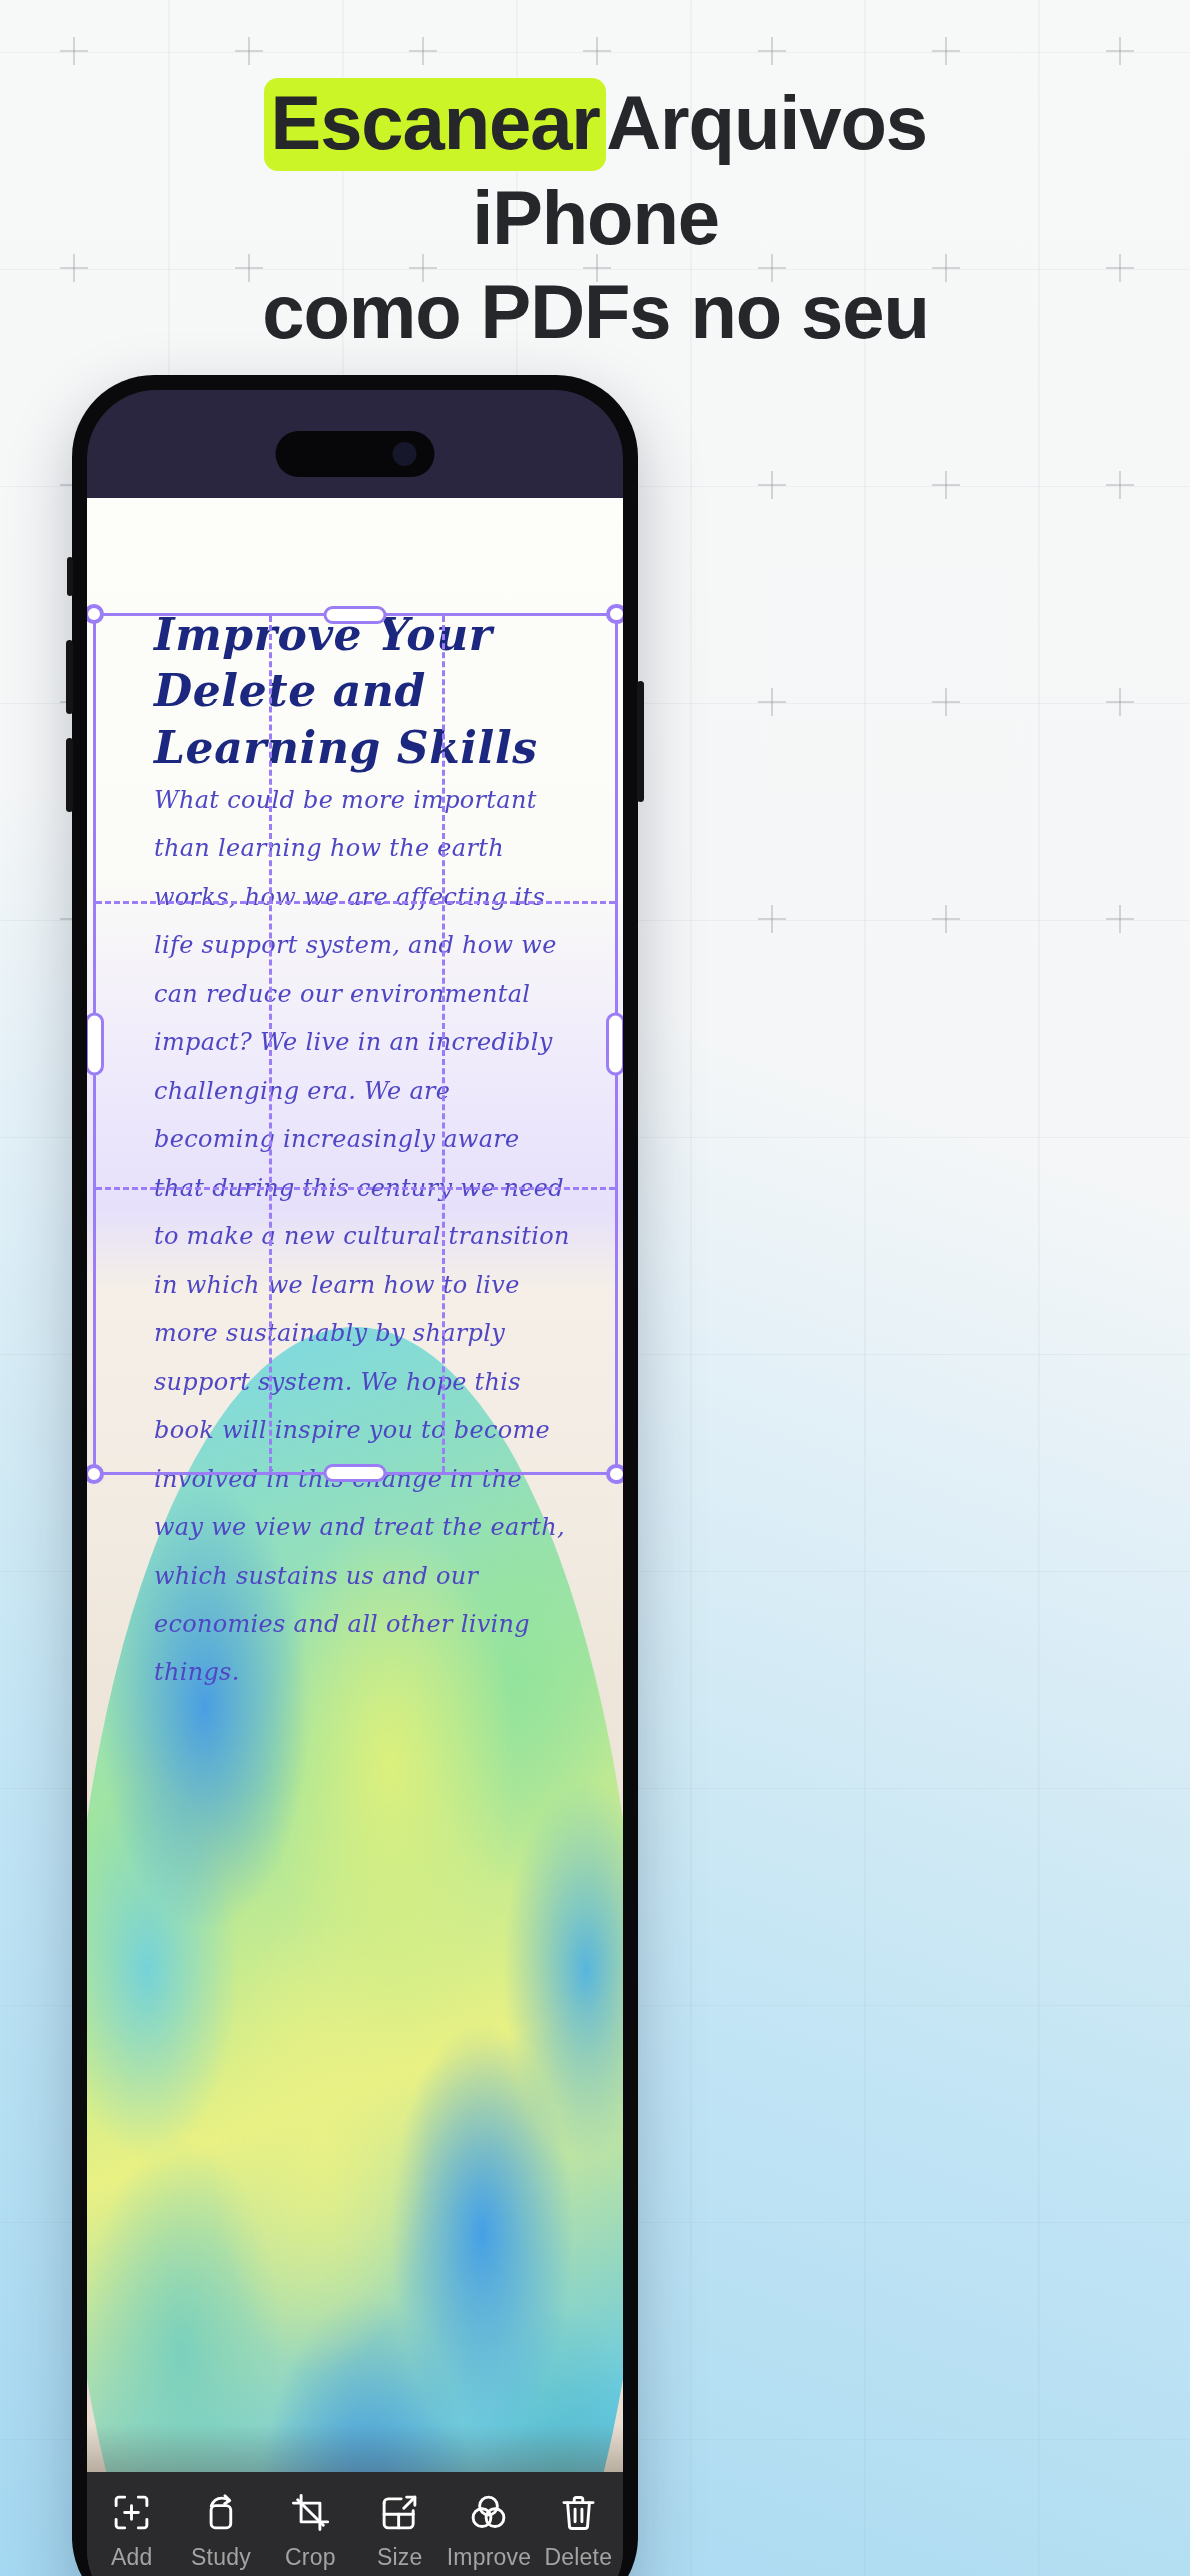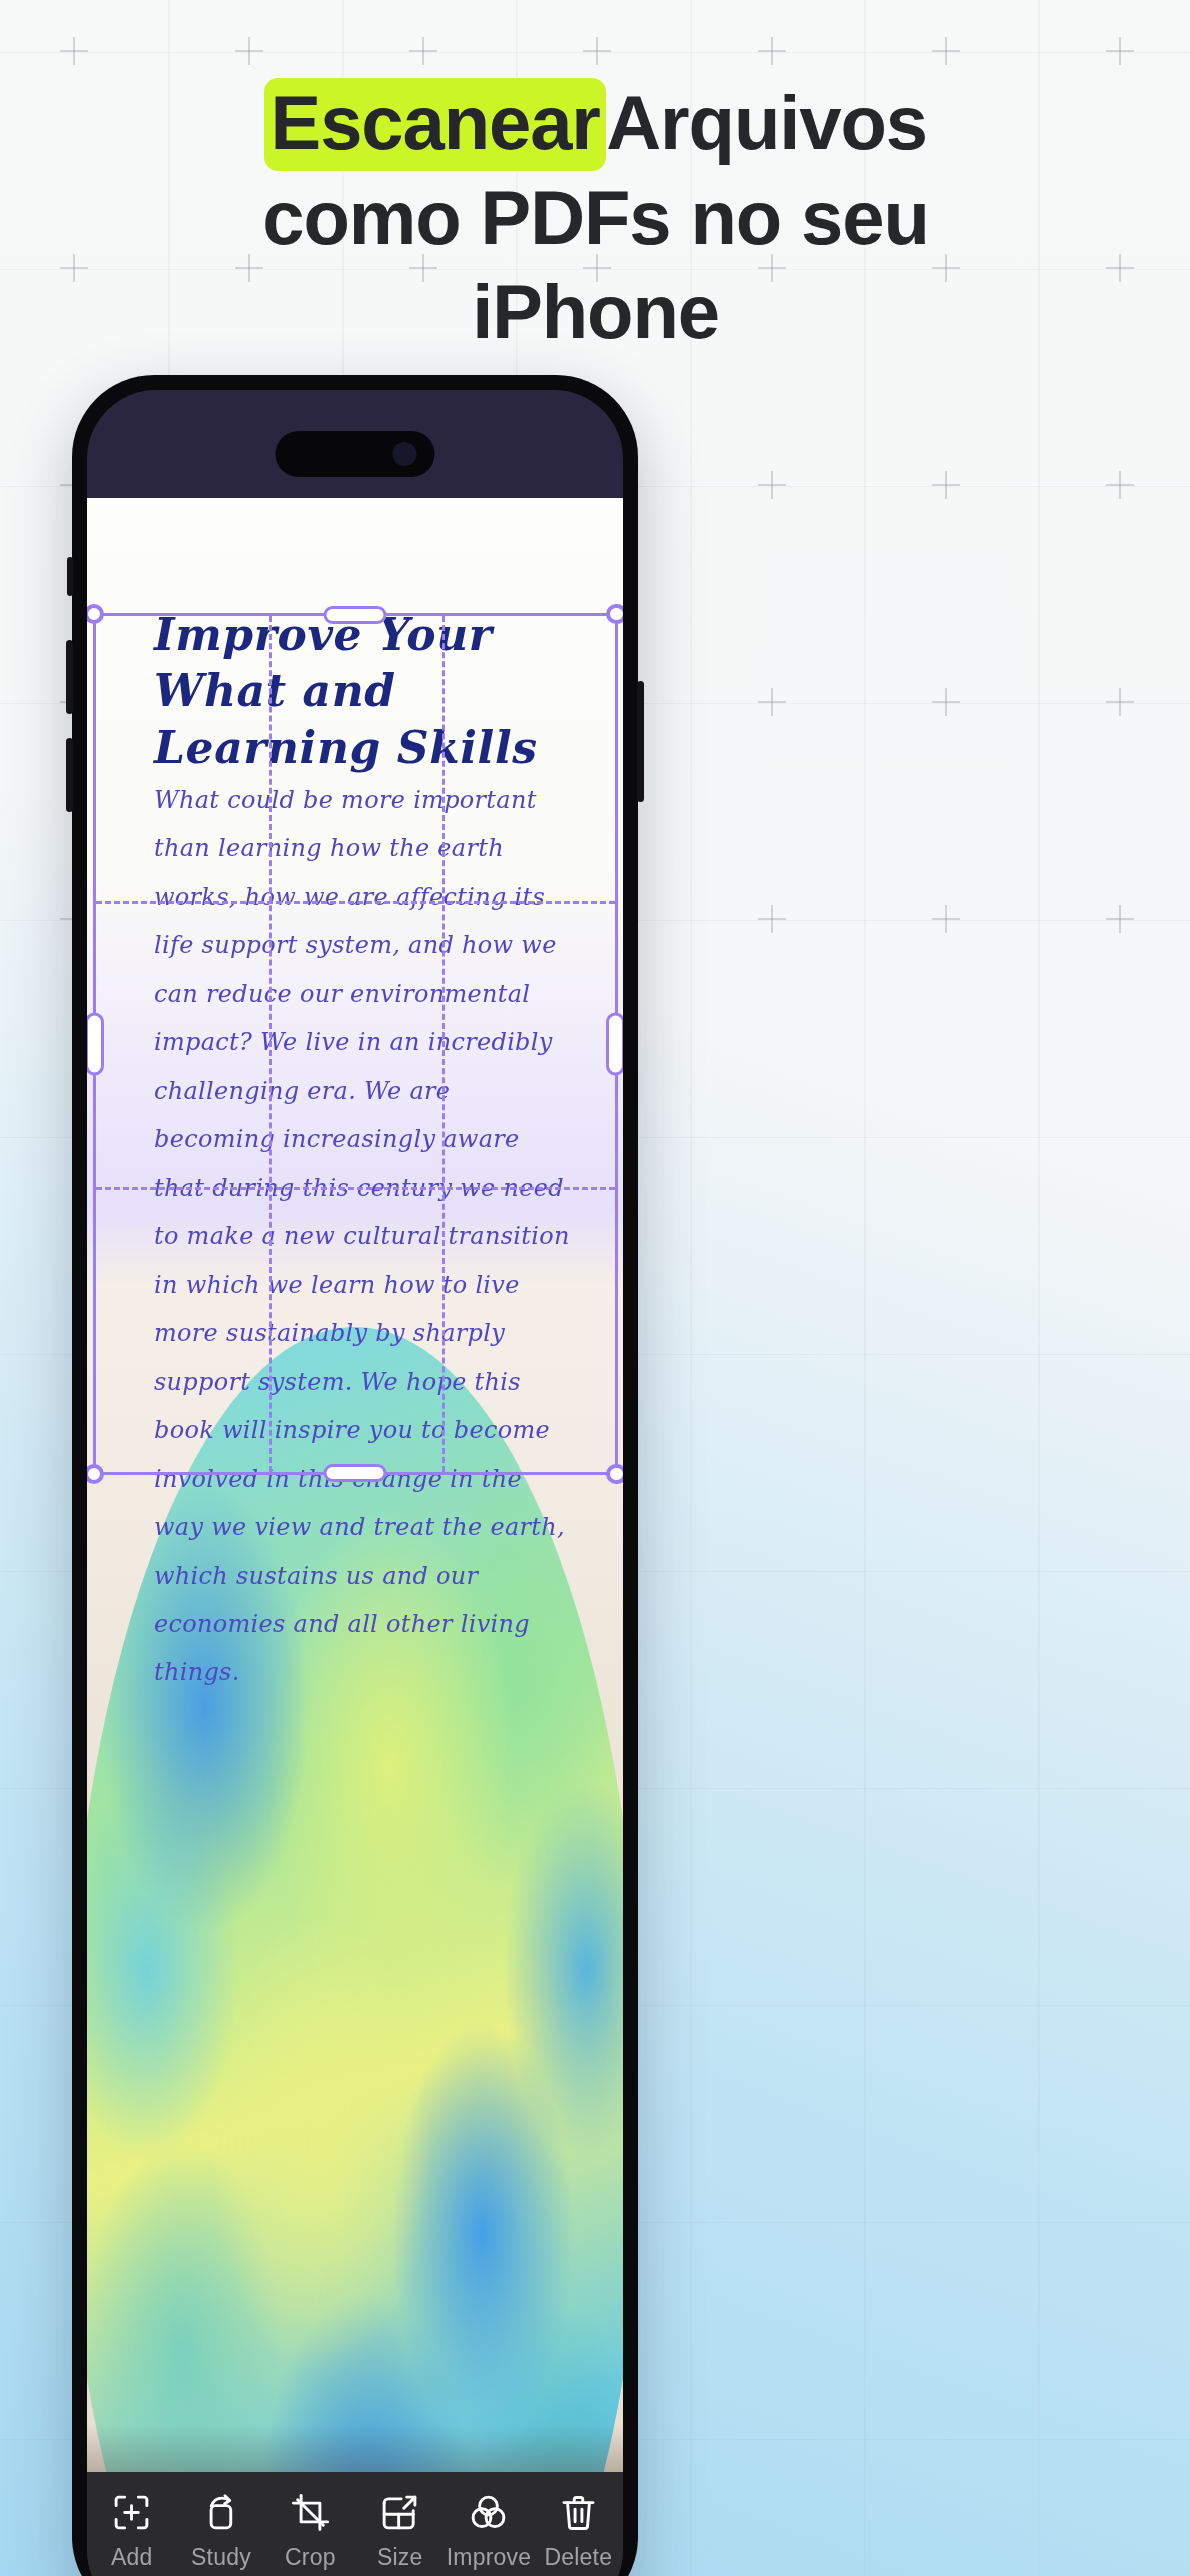--- a/index.html
+++ b/index.html
@@ -246,22 +246,22 @@
 <div class="plus" style="left:932px;top:688px;"></div>
 <div class="plus" style="left:1106px;top:688px;"></div>
 <div class="plus" style="left:758px; top:905px;"></div>
 <div class="plus" style="left:932px;top:905px;"></div>
 <div class="plus" style="left:1106px;top:905px;"></div>
 <div class="plus" style="left:60px;  top:688px;"></div>
 <div class="plus" style="left:60px;  top:905px;"></div>
 
 <div id="headline">
   <span class="hl-line"><span class="hi">Escanear</span><span>Arquivos</span></span>
+  <span class="hl-line">iPhone</span>
   <span class="hl-line">como PDFs no seu</span>
-  <span class="hl-line">iPhone</span>
 </div>
 
 <div id="phone">
 
   <div class="sidebtn" id="btn-mute"></div>
   <div class="sidebtn" id="btn-volup"></div>
   <div class="sidebtn" id="btn-voldn"></div>
   <div class="sidebtn" id="btn-power"></div>
 
   <div id="phone-inner">
@@ -271,21 +271,21 @@
     </div>
 
     <div id="page">
       <div id="paper">
         <div id="earth">
           
         </div>
         <div id="paper-torn"></div>
       </div>
 
-      <div id="doc-title">Improve Your What and Learning Skills</div>
+      <div id="doc-title">Improve Your Delete and Learning Skills</div>
       <div id="doc-body">What could be more important than learning how the earth works, how we are affecting its life support system, and how we can reduce our environmental impact? We live in an incredibly challenging era. We are becoming increasingly aware that during this century we need to make a new cultural transition in which we learn how to live more sustainably by sharply support system. We hope this book will inspire you to become involved in this change in the way we view and treat the earth, which sustains us and our economies and all other living things.</div>
 
       <div id="crop">
         <div class="thirds t-v" style="left:33.33%;"></div>
         <div class="thirds t-v" style="left:66.66%;"></div>
         <div class="thirds t-h" style="top:33.33%;"></div>
         <div class="thirds t-h" style="top:66.66%;"></div>
 
         <div class="corner c-tl"></div>
         <div class="corner c-tr"></div>

